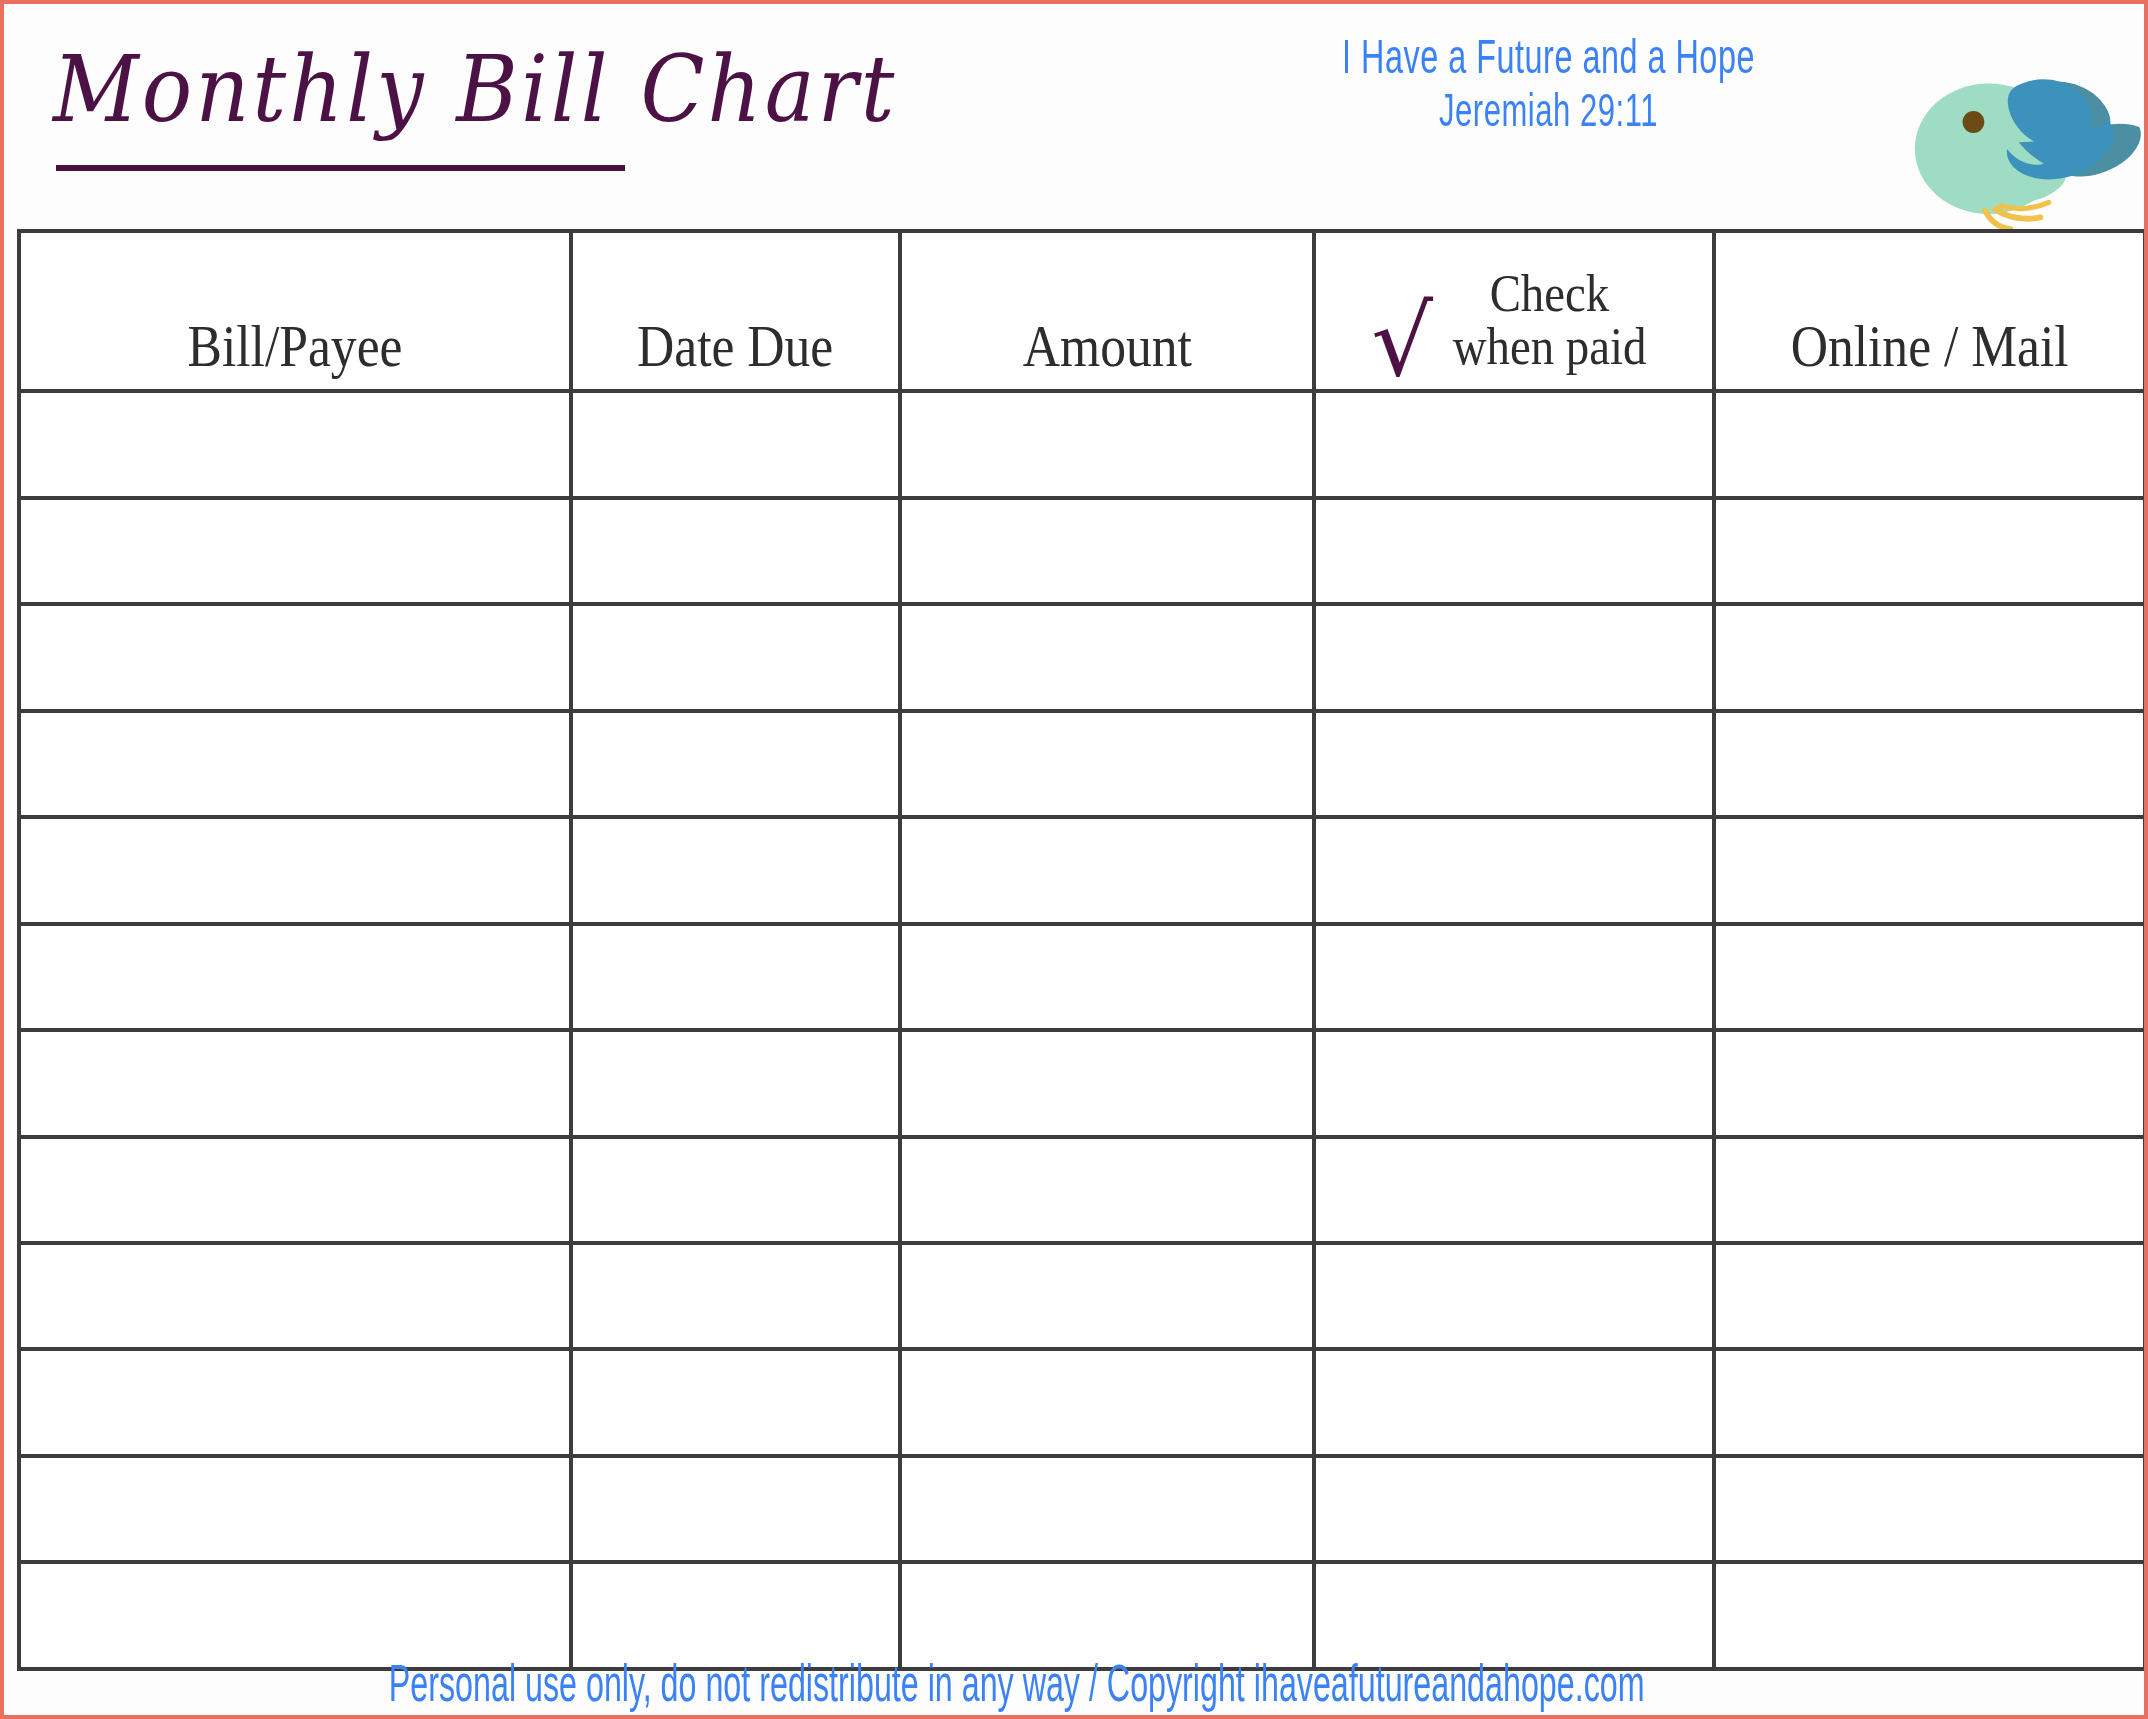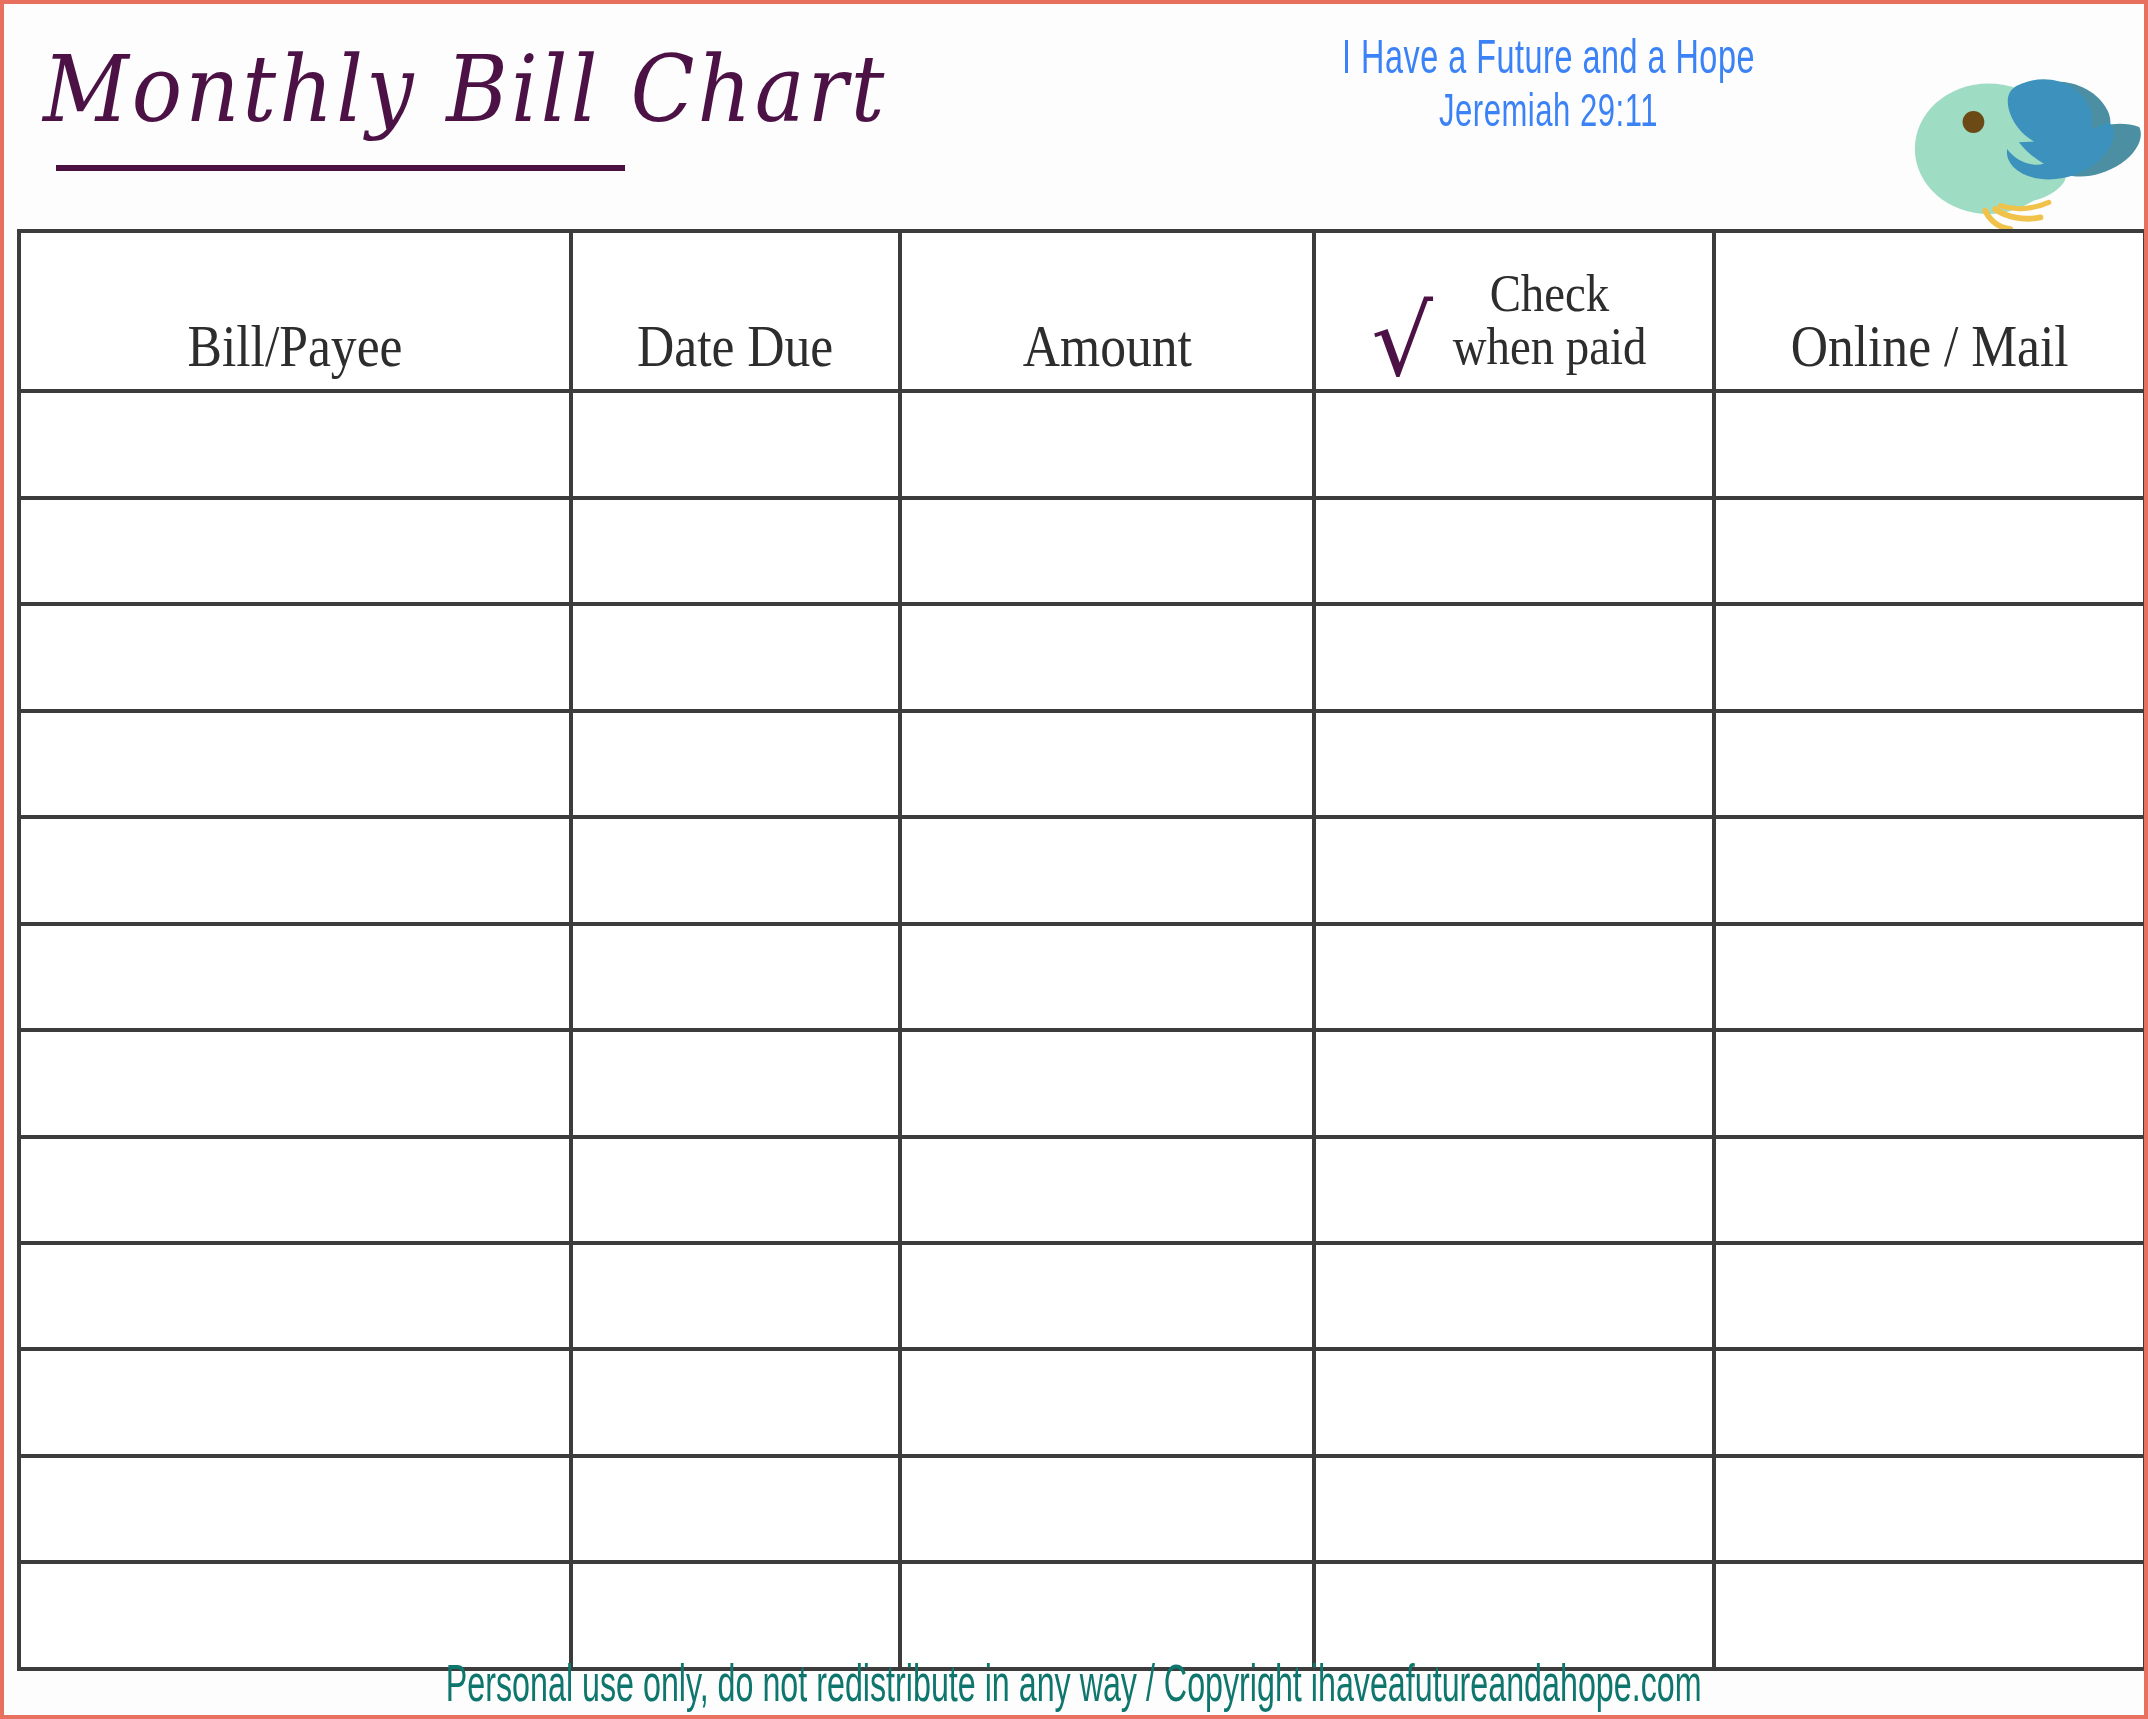--- a/index.html
+++ b/index.html
@@ -25,21 +25,21 @@
   .header-band {
     position: absolute;
     left: 0;
     top: 0;
     width: 2140px;
     height: 225px;
   }
 
   .title-wrap {
     position: absolute;
-    left: 39px;
+    left: 49px;
     top: 40px;
     width: 1007px;
   }
 
   .title {
     font-family: "DejaVu Serif", serif;
     font-size: 91px;
     font-style: italic;
     font-weight: 400;
     letter-spacing: 3.4px;
@@ -173,22 +173,21 @@
   table.grid td {
     height: 99px;
   }
 
   
   .footer {
     position: absolute;
     left: 0;
     top: 1649px;
     width: 2140px;
-    text-align: center;
-    color: #0f766e;
+    color: #3b82f6;
     font-family: "Liberation Sans", sans-serif;
     font-weight: 300;
     font-size: 52px;
     white-space: nowrap;
   }
   .footer span {
     display: inline-block;
     transform: scaleX(0.62);
     transform-origin: center center;
   }

